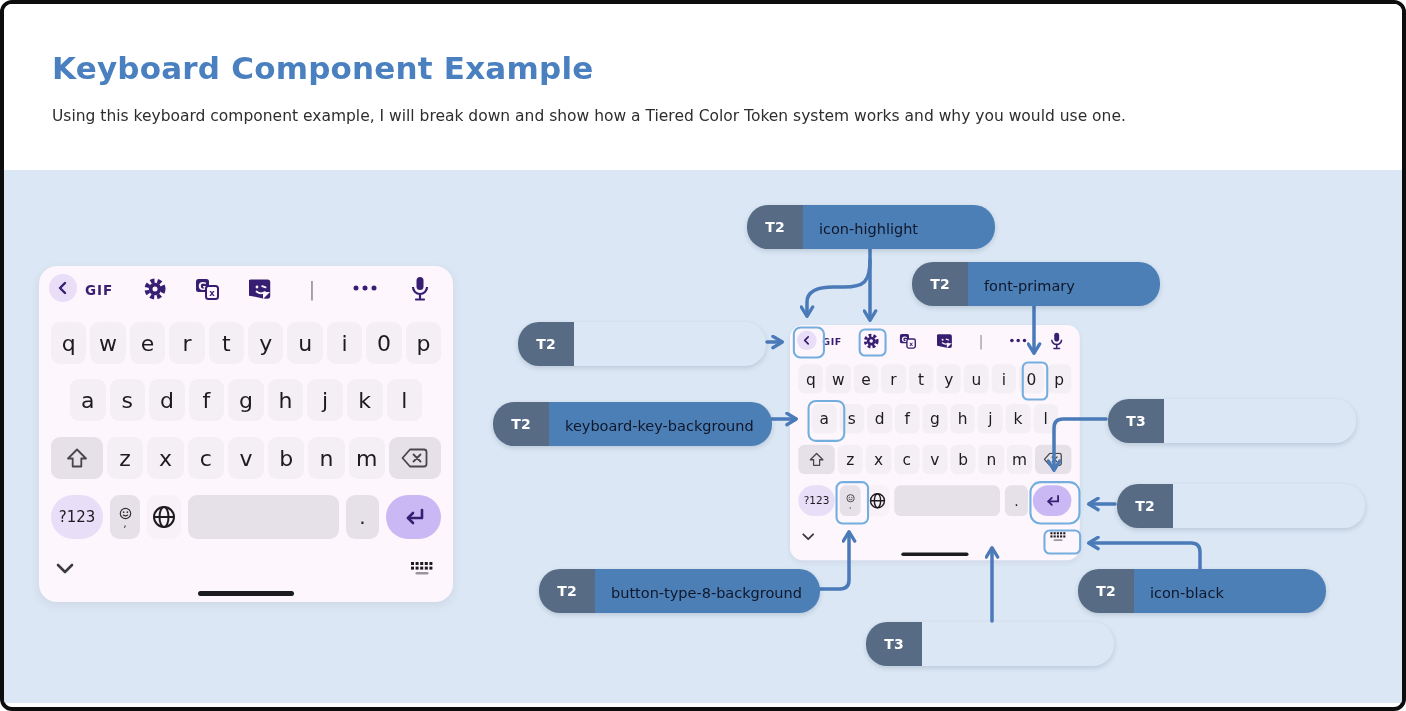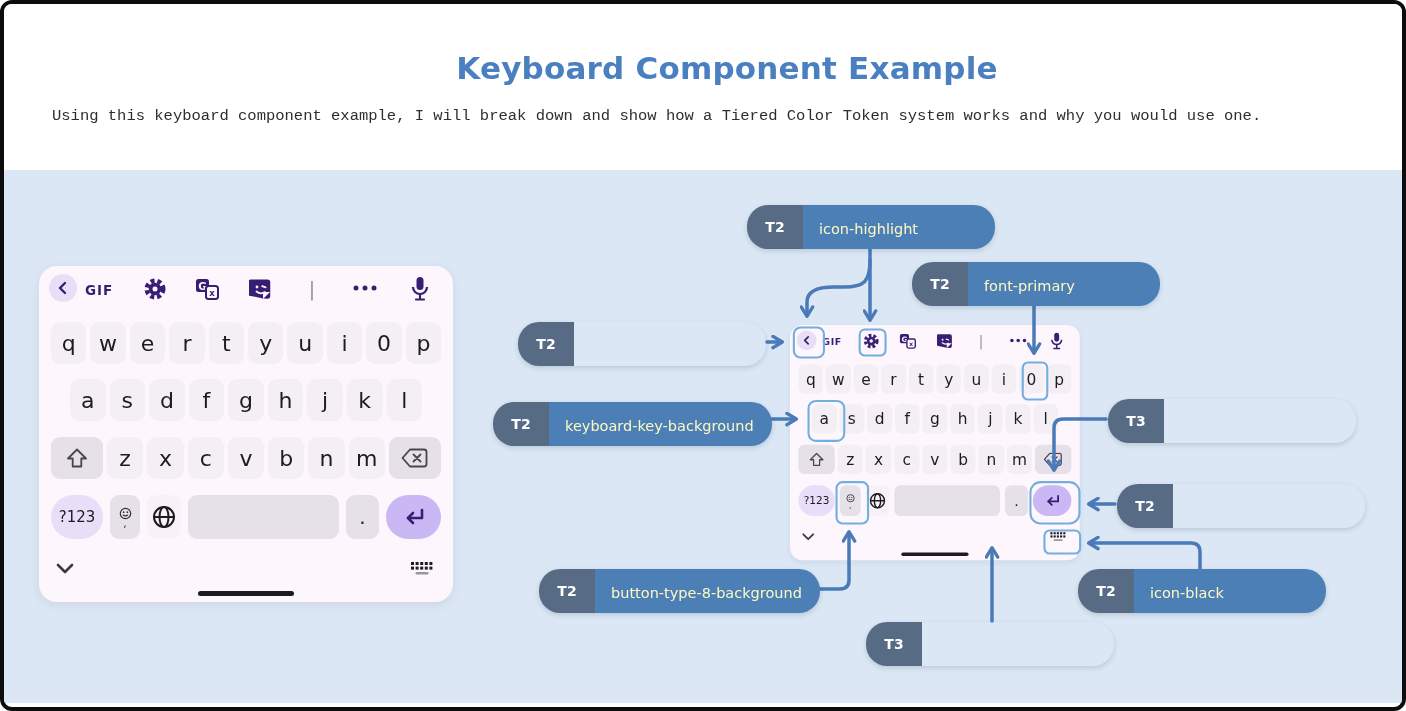--- a/index.html
+++ b/index.html
@@ -1,19 +1,19 @@
 <!DOCTYPE html>
 <html style="--title-blue: #4a80c0; --canvas-bg: #dbe7f4; --keyboard-bg: #fdf7fd; --key-bg: #f4eef5; --key-alt-bg: #e6e1e8; --accent-purple-bg: #e8def8; --enter-bg: #c9b8f3; --icon-purple: #381e72; --pill-tier-bg: #576b85; --pill-label-bg: #4d7fb7; --arrow-blue: #4a7ab8; --highlight-border: #74aede;"><head>
 <meta charset="utf-8">
 <style>
   html,body{margin:0;padding:0;background:#fff;font-family:"DejaVu Sans","Liberation Sans",sans-serif;}
   .frame{position:relative;width:1406px;height:711px;box-sizing:border-box;border:4px solid #0d0d0d;border-radius:12px;overflow:hidden;background:#fff;}
   .header{height:166px;background:#fff;}
-  .page-title{margin:0;padding:46px 0 0 48px;font-size:31px;font-weight:bold;color:var(--title-blue);letter-spacing:.2px;text-align:center;}
-  .page-subtitle{margin:0;padding:21px 0 0 48px;font-size:15.5px;color:#2e2e2e;font-family:Liberation Mono, monospace;}
+  .page-title{margin:0;padding:46px 0 0 48px;font-size:31px;font-weight:bold;color:var(--title-blue);letter-spacing:.2px;}
+  .page-subtitle{margin:0;padding:21px 0 0 48px;font-size:15.5px;color:#2e2e2e;}
   .canvas{position:relative;height:533px;background:var(--canvas-bg);}
 
   
   .kb{position:absolute;width:414px;height:336px;background:var(--keyboard-bg);border-radius:18px;box-shadow:0 3px 10px rgba(90,70,110,.10);}
   .kb-toolbar{position:relative;height:48px;}
   .tb-item{position:absolute;display:flex;align-items:center;justify-content:center;color:var(--icon-purple);}
   .tb-back{left:10px;top:8px;width:28px;height:28px;border-radius:50%;background:var(--accent-purple-bg);}
   .tb-gif{left:46px;top:13px;height:22px;font-size:13.5px;font-weight:bold;letter-spacing:1px;}
   .tb-gear{left:104px;top:11px;width:24px;height:24px;}
   .tb-translate{left:156px;top:11px;width:24px;height:24px;}
@@ -38,21 +38,21 @@
   .kbd-chevron-down{position:absolute;left:16px;top:5px;width:22px;height:18px;color:#3a3a40;}
   .kbd-dismiss{position:absolute;right:16px;top:3px;width:30px;height:22px;color:#1c1b1f;}
   .home-bar{position:absolute;left:159px;top:325px;width:96px;height:5px;border-radius:3px;background:#1c1b1f;}
   .kb-small-wrap{position:absolute;left:786px;top:155px;width:414px;height:336px;transform:scale(0.7);transform-origin:0 0;}
   .kb-small-wrap .kb{left:0;top:0;box-shadow:0 3px 8px rgba(90,70,110,.08);}
   .hl-box{position:absolute;border:3px solid var(--highlight-border);background:transparent;pointer-events:none;}
 
   
   .pill{position:absolute;display:flex;align-items:stretch;height:44px;min-width:248px;border-radius:21px;overflow:hidden;box-shadow:0 2px 5px rgba(40,60,90,.18);z-index:5;}
   .pill-tier{width:56px;display:flex;align-items:center;justify-content:center;background:var(--pill-tier-bg);color:#fff;font-size:14px;font-weight:bold;}
-  .pill-label{flex:1;display:flex;align-items:center;background:var(--pill-label-bg);color:#fef9c3;font-size:14.5px;padding:4px 18px 0 16px;white-space:nowrap;}
+  .pill-label{flex:1;display:flex;align-items:center;background:var(--pill-label-bg);color:#0f172a;font-size:14.5px;padding:4px 18px 0 16px;white-space:nowrap;}
 
   #connectors{position:absolute;left:0;top:0;width:1398px;height:533px;z-index:4;pointer-events:none;}
   #connectors path.conn{fill:none;stroke:var(--arrow-blue);stroke-width:3.5px;stroke-linecap:round;}
   svg.icon{display:block;}
 </style>
 </head>
 <body>
 
 <div class="frame">
   <div class="header">

